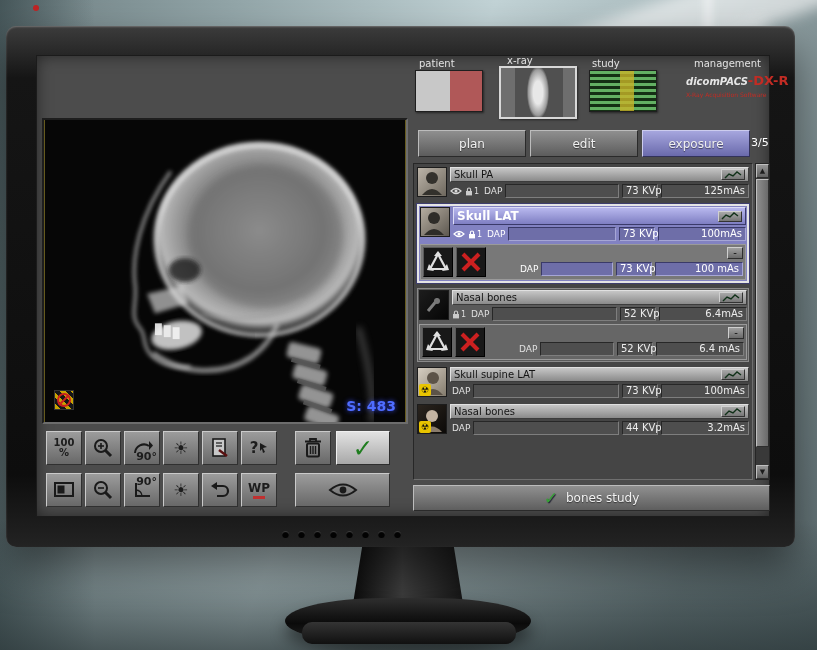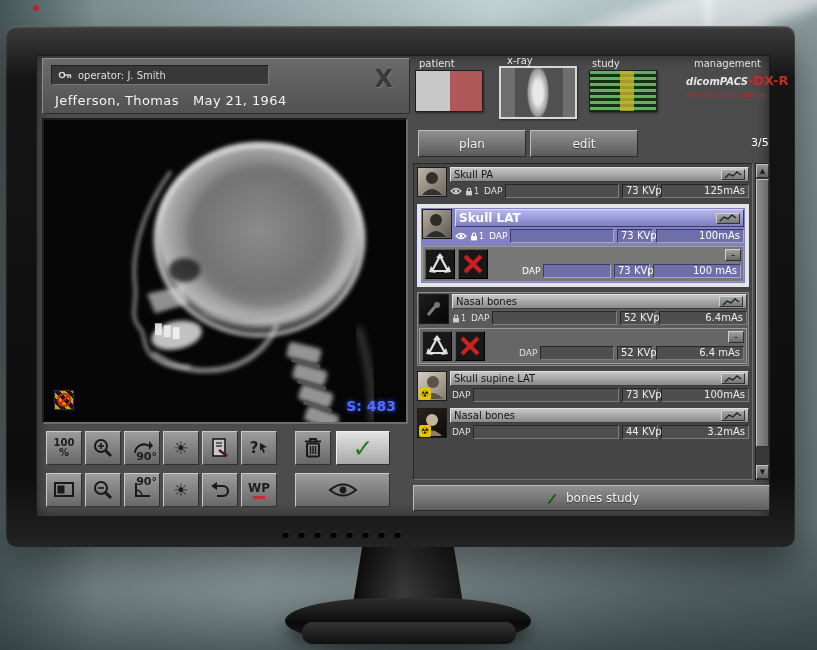--- a/index.html
+++ b/index.html
@@ -55,21 +55,21 @@
       linear-gradient(90deg,#6e6e6e 0 14px,#505050 14px 62px,#6e6e6e 62px),linear-gradient(#555,#444)}
   .thumb-lists{left:553px;top:15px;width:68px;height:42px;
     background:linear-gradient(90deg,transparent 0 30px,rgba(200,180,40,.8) 30px 44px,transparent 44px),
       repeating-linear-gradient(180deg,#63b063 0 3px,#143014 3px 6px)}
   .brand{position:absolute;left:650px;top:18px;width:92px;line-height:1.2}
   .brand .l1{font-size:10px;font-weight:bold;font-style:italic;color:#e6e6e6;white-space:nowrap}
   .brand .dxr{color:#c22c24;font-size:13px;font-style:normal}
   .brand .l2{font-size:6px;color:#c22c24;margin-top:2px;white-space:nowrap}
 
   
-  .viewer{position:absolute;left:6px;top:63px;width:366px;height:306px;background:#000000;
+  .viewer{position:absolute;left:6px;top:63px;width:366px;height:306px;background:#fde047;
     border:2px solid;border-color:#1e1e1e #6d6d6d #6d6d6d #1e1e1e}
   .viewer svg.xray{position:absolute;left:0;top:0}
   .vw-warning{position:absolute;left:10px;bottom:12px;width:20px;height:20px;border:1px solid #333;
     background:repeating-linear-gradient(45deg,#c8a400 0 4px,#161616 4px 8px)}
   .vw-warning::before{content:"";position:absolute;inset:2px;border:2px solid #cc2020;border-radius:50%}
   .vw-warning::after{content:"";position:absolute;left:2px;top:8px;width:14px;height:2px;background:#cc2020;transform:rotate(-45deg)}
   .vw-index{position:absolute;right:10px;bottom:8px;color:#4f6dff;font-size:14px;font-weight:bold;text-shadow:0 0 5px rgba(60,80,255,.9)}
 
   
   .tb-row{position:absolute;display:flex;gap:3px}
@@ -111,21 +111,21 @@
   .chart-btn{width:24px;height:11px;background:linear-gradient(180deg,#a8a8a8,#777);
     border:1px solid;border-color:#d0d0d0 #333 #333 #d0d0d0;display:flex;align-items:center;justify-content:center;flex:none}
   .exp-data{height:16px;display:flex;align-items:center;gap:3px;margin-top:1px}
   .dap{font-size:9px;color:#e0e0e0;margin-left:2px}
   .field{height:14px;background:#4e4e4e;border:1px solid;border-color:#272727 #7e7e7e #7e7e7e #272727;
     font-size:10px;color:#ececec;text-align:right;padding:0 3px;line-height:12px;white-space:nowrap}
   .f-flex{flex:1}.f-kvp{width:36px;flex:none}.f-mas{width:88px;flex:none}
   .mini{display:flex;align-items:center;gap:1px;flex:none}
   .lock-num{font-size:8px;color:#ddd}
 
-  .exp-item.sel{background:#8282c2;border:4px solid #e5e5e5;box-shadow:0 0 0 1px #3e3e6e;padding:1px}
+  .exp-item.sel{background:#8282c2;border:2px solid #e5e5e5;box-shadow:0 0 0 1px #3e3e6e;padding:1px}
   .exp-item.sel .exp-title-bar{height:18px;background:linear-gradient(180deg,#b8b8ee,#7e7ec2);
     border-color:#dcdcf6 #3a3a6a #3a3a6a #dcdcf6;color:#fff;font-size:12px;font-weight:bold}
   .exp-item.sel .field{background:#6e6ea8;border-color:#3a3a68 #a6a6d6 #a6a6d6 #3a3a68;color:#fff}
   .exp-item.exp2{background:#5a5a5a;border:1px solid #8a8a8a;padding:1px}
 
   .exp-sub{display:flex;margin-top:2px;padding:2px;background:#787878;border:1px solid #9a9a9a}
   .exp-item.exp2 .exp-sub{background:#666}
   .sub-btns{display:flex;gap:3px;flex:none}
   .sub-btn{width:30px;height:30px;background:#181818;border:1px solid;border-color:#5a5a5a #000 #000 #5a5a5a;
     display:flex;align-items:center;justify-content:center}
@@ -171,36 +171,20 @@
         <i></i>
         <i></i>
         <i></i>
         <i></i>
         <i></i>
         <i></i>
     </div>
 
     <div class="screen">
 
-      <div class="hdr-left">
-        <div class="op-strip">
-          <svg width="14" height="12" viewBox="0 0 14 12">
-            <circle cx="4" cy="6" r="2.6" fill="none" stroke="#d8d8d8" stroke-width="1.4"></circle>
-            <line x1="6.5" y1="6" x2="13" y2="6" stroke="#d8d8d8" stroke-width="1.4"></line>
-            <line x1="10" y1="6" x2="10" y2="9" stroke="#d8d8d8" stroke-width="1.4"></line>
-            <line x1="12.5" y1="6" x2="12.5" y2="9" stroke="#d8d8d8" stroke-width="1.4"></line>
-          </svg>
-          <span>operator: J. Smith</span>
-        </div>
-        <div class="patient-line">
-          <span>Jefferson,  Thomas</span>
-          <span>May 21, 1964</span>
-        </div>
-        <span class="hdr-close">X</span>
-      </div>
 
       <span class="tab-label" style="left:383px;top:3px">patient</span>
       <div class="thumb thumb-patient"></div>
 
       <span class="tab-label" style="left:471px;top:0">x-ray</span>
       <div class="thumb thumb-xray"></div>
 
       <span class="tab-label" style="left:556px;top:3px">study</span>
       <div class="thumb thumb-lists"></div>
 
@@ -350,20 +334,23 @@
           <circle cx="16" cy="9" r="3.4" fill="#1a1a1a"></circle>
         </svg>
       </div>
 
       <div class="mode-btn mode-plan">
           <span>plan</span>
         </div>
       <div class="mode-btn mode-edit">
           <span>edit</span>
         </div>
+      <div class="mode-btn mode-exposure">
+          <span>exposure</span>
+        </div>
       <span class="mode-counter">3/5</span>
 
       <div class="exp-list">
 
         <div class="exp-item">
           <div class="exp-row1">
             <div class="exp-thumb" style="background:linear-gradient(135deg,#bcb4a8,#6e685e)">
               <svg width="28" height="28" viewBox="0 0 28 28">
                   <circle cx="14" cy="10" r="6" fill="#33312c"></circle>
                   <path d="M4 27 Q14 15 24 27 Z" fill="#33312c"></path>

